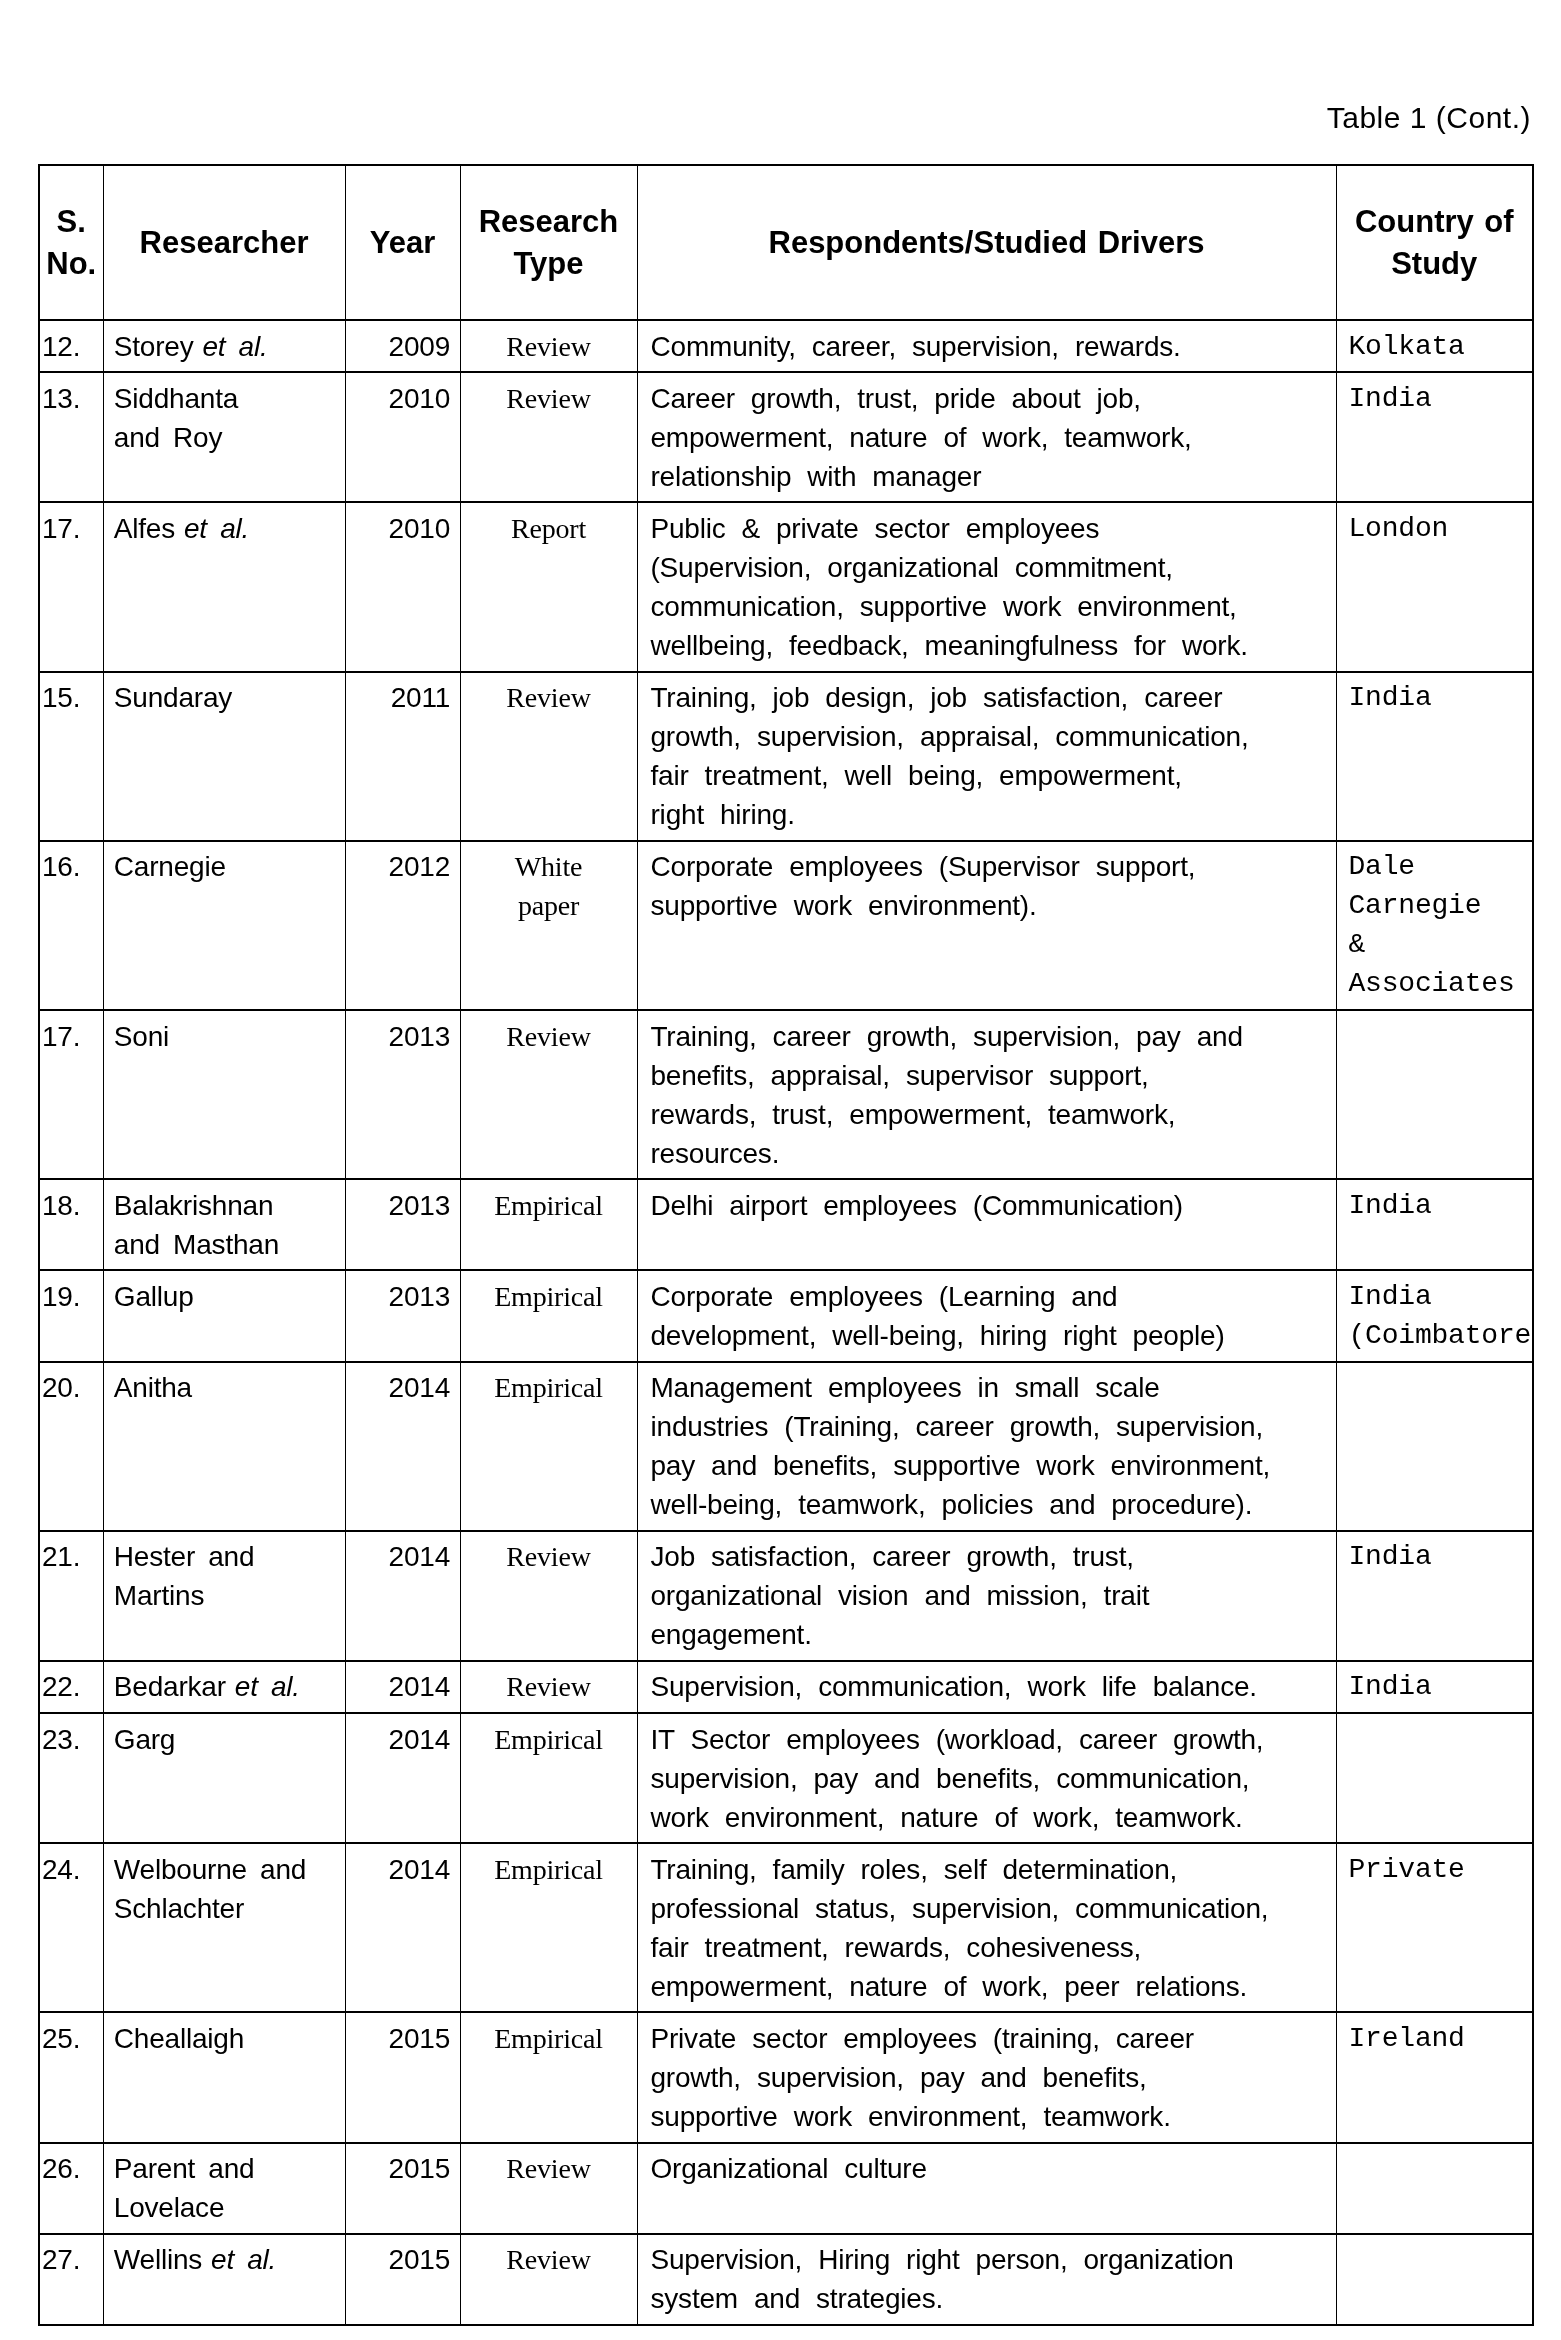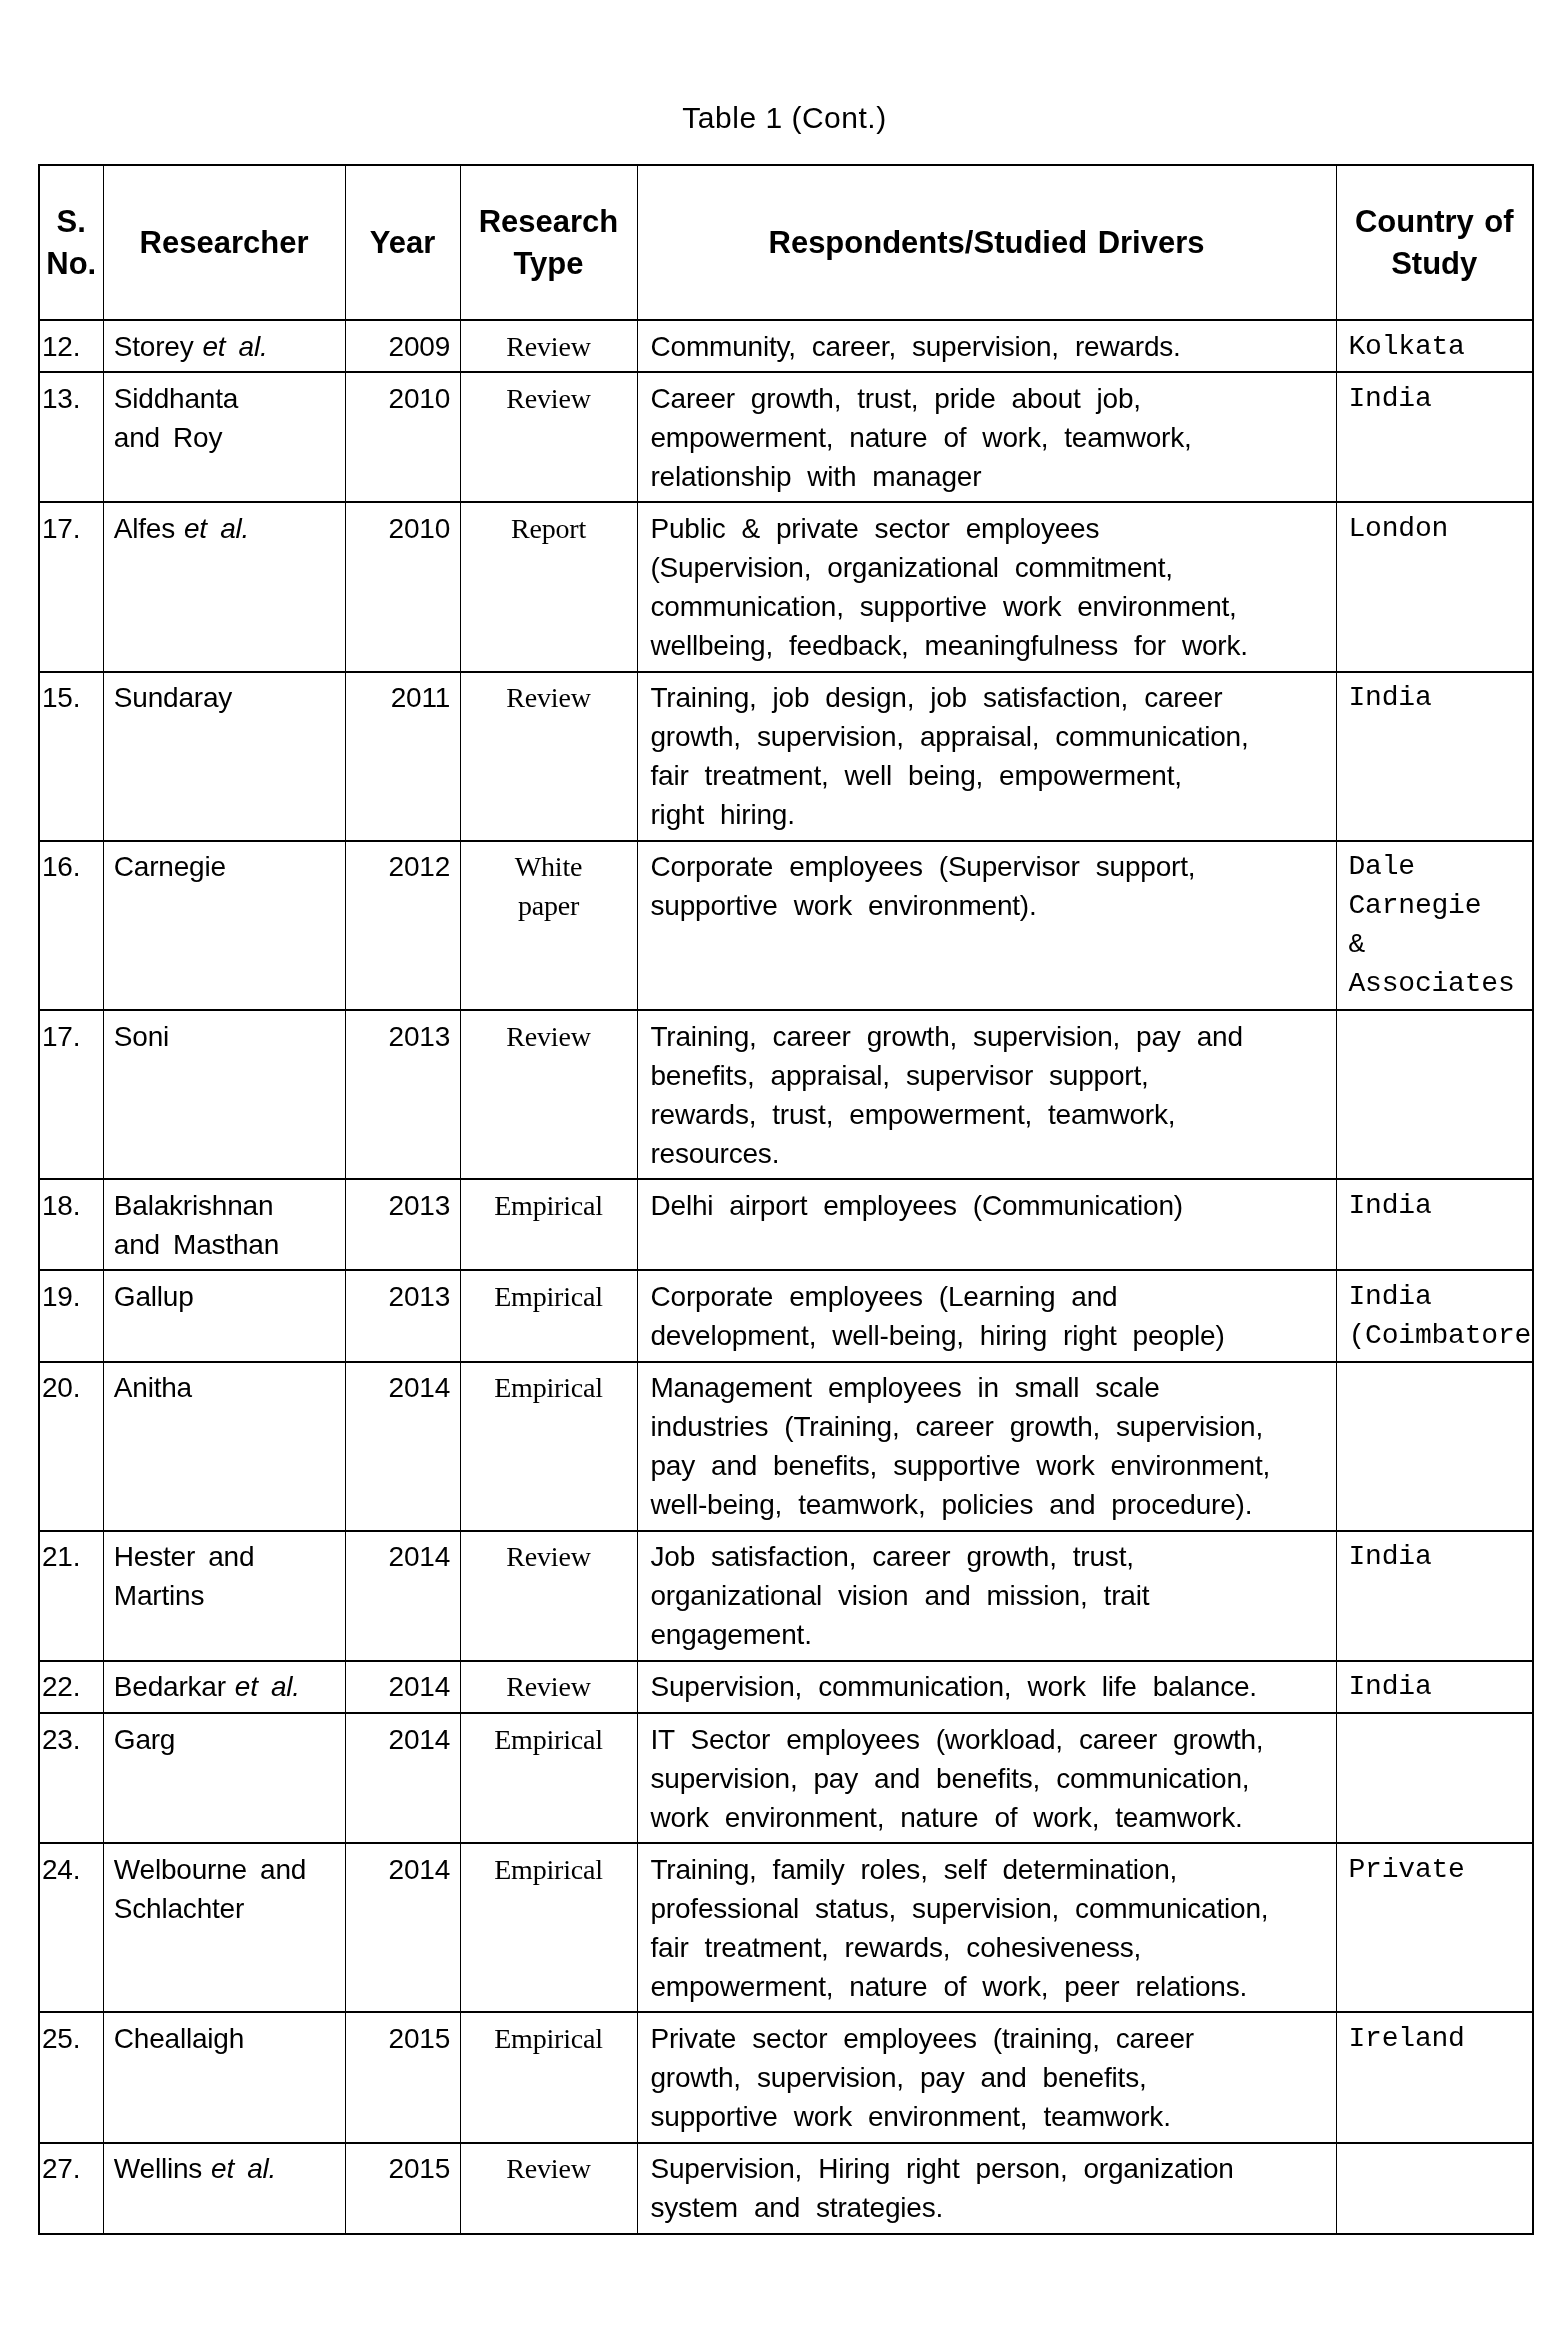--- a/index.html
+++ b/index.html
@@ -14,21 +14,21 @@
     width: 1562px;
     height: 2340px;
     background: #ffffff;
     overflow: hidden;
   }
   .title {
     position: absolute;
     top: 101px;
     left: 38px;
     width: 1493px;
-    text-align: center;
+    text-align: right;
     font-size: 30px;
     font-weight: 400;
     letter-spacing: 0.5px;
   }
   table.review-table {
     position: absolute;
     top: 164px;
     left: 38px;
     width: 1493px;
     border-collapse: collapse;
@@ -262,20 +262,29 @@
       <td class="sno"><span>25.</span></td>
       <td class="researcher"><span>Cheallaigh</span></td>
       <td class="year"><span>2015</span></td>
       <td class="type"><span>Empirical</span></td>
       <td class="drivers"><span>Private sector employees (training, career
 growth, supervision, pay and benefits,
 supportive work environment, teamwork.</span></td>
       <td class="country"><span>Ireland</span></td>
     </tr>
 
+    <tr>
+      <td class="sno"><span>26.</span></td>
+      <td class="researcher"><span>Parent and
+Lovelace</span></td>
+      <td class="year"><span>2015</span></td>
+      <td class="type"><span>Review</span></td>
+      <td class="drivers"><span>Organizational culture</span></td>
+      <td class="country"><span></span></td>
+    </tr>
 
     <tr>
       <td class="sno"><span>27.</span></td>
       <td class="researcher"><span>Wellins</span><span class="etal">et al.</span></td>
       <td class="year"><span>2015</span></td>
       <td class="type"><span>Review</span></td>
       <td class="drivers"><span>Supervision, Hiring right person, organization
 system and strategies.</span></td>
       <td class="country"><span></span></td>
     </tr>

